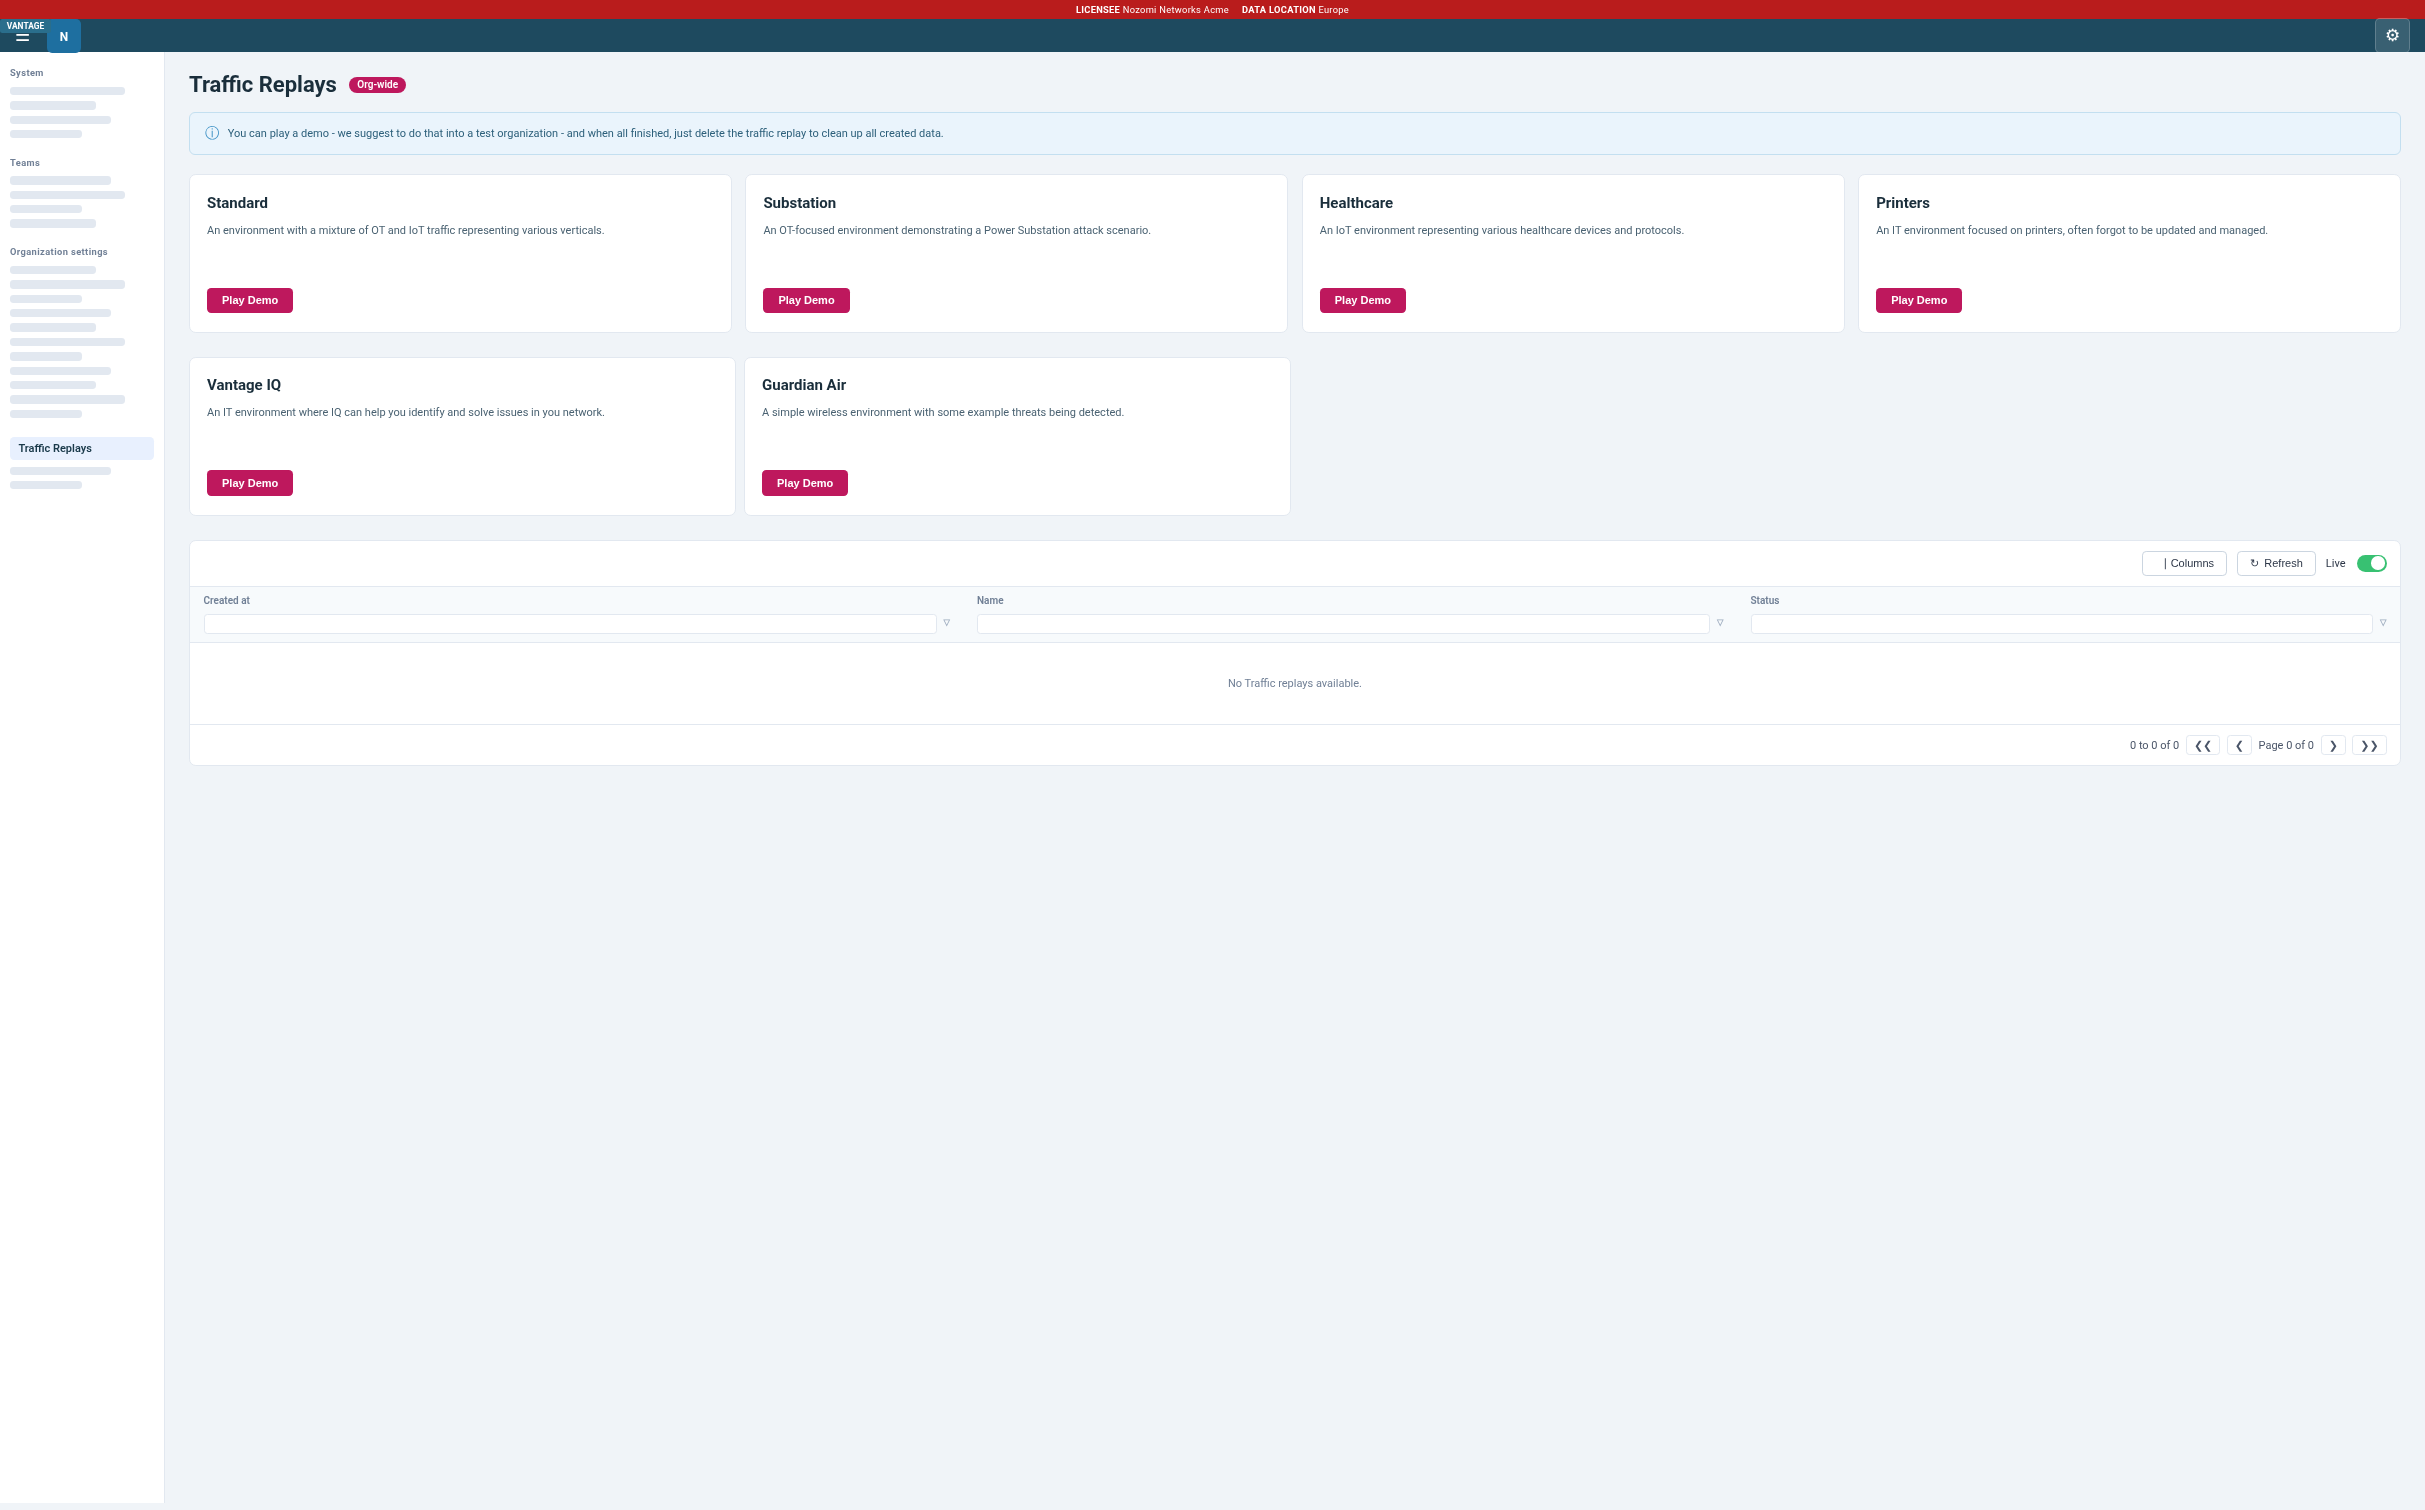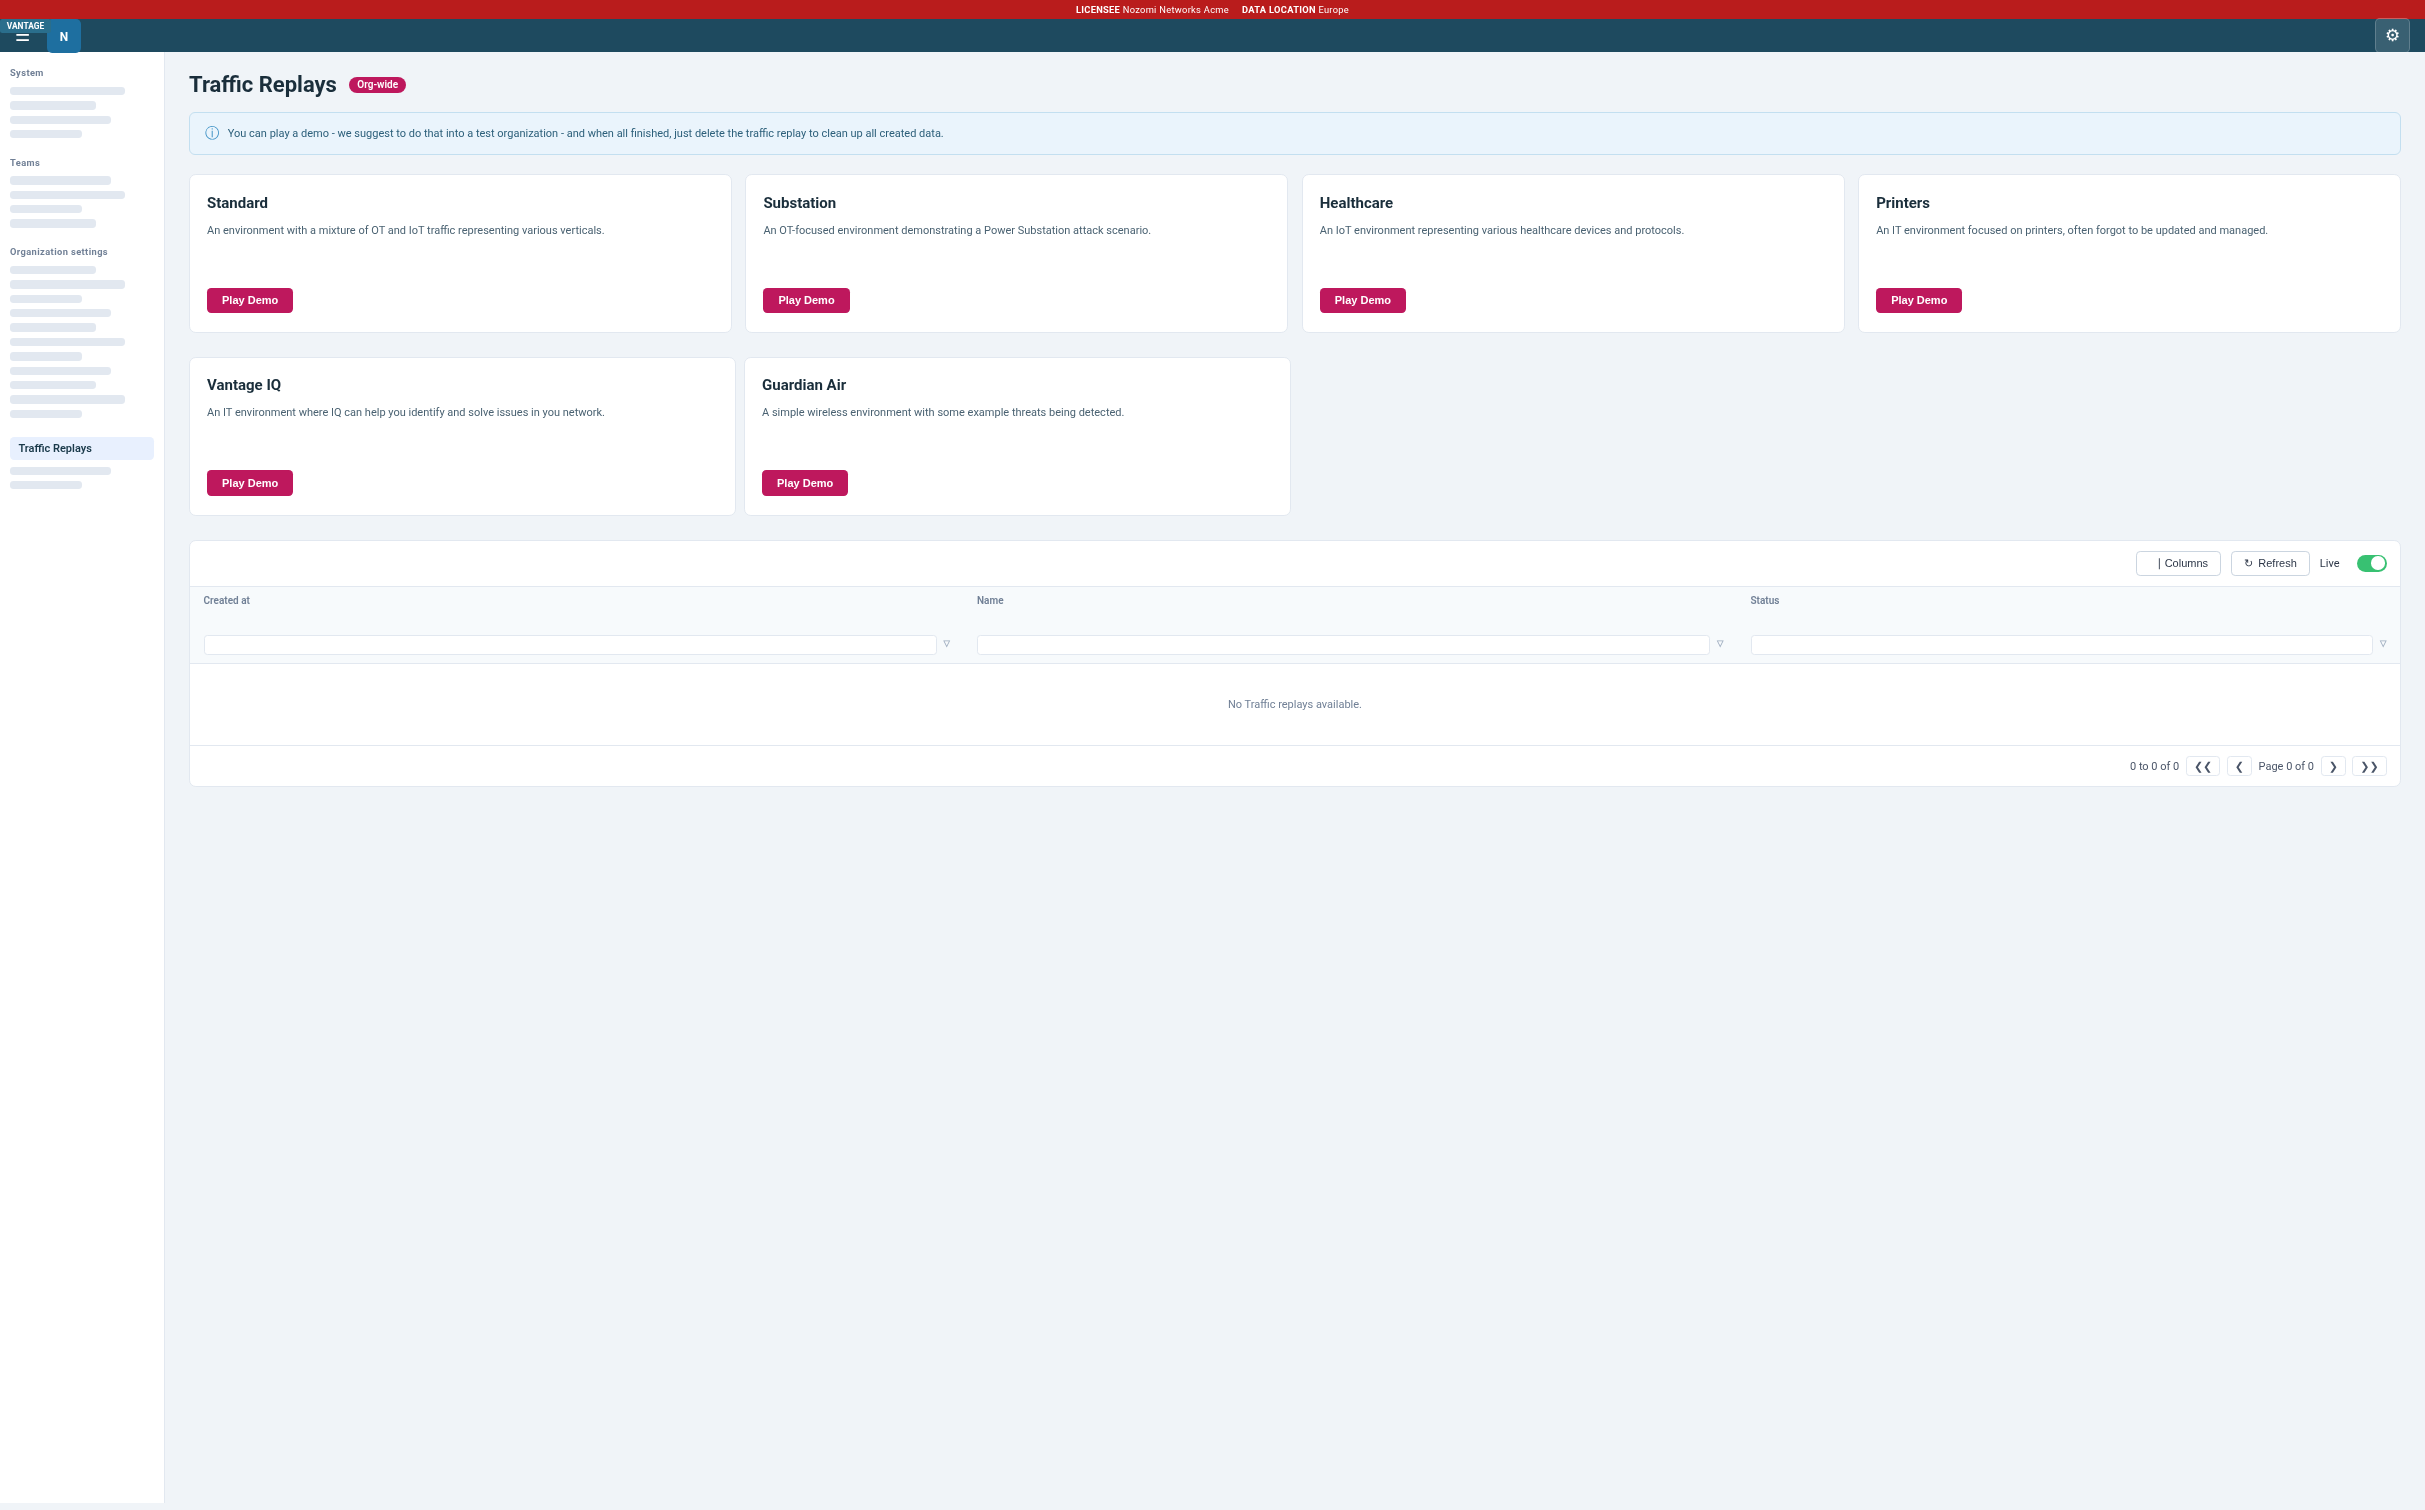--- a/index.html
+++ b/index.html
@@ -230,21 +230,21 @@
       border: 0.8px solid #cbd5e0;
       border-radius: 4.2px;
       padding: 5px 12px;
       font-size: 11px;
       cursor: pointer;
       color: #2d3748;
     }
     .live-toggle {
       display: flex;
       align-items: center;
-      gap: 17px;
+      gap: 11px;
       font-size: 11px;
       color: #2d3748;
     }
     .toggle-switch {
       width: 30px;
       height: 17px;
       background: #38c172;
       border-radius: 8.4px;
       position: relative;
       cursor: pointer;
@@ -285,21 +285,20 @@
       margin-top: 4.2px;
     }
     .filter-icon {
       font-size: 8.4px;
       color: #a0aec0;
       margin-left: 3.4px;
     }
     .th-content {
       display: flex;
       flex-direction: column;
-      gap: 21px;
     }
     .th-label {
       font-size: 10px;
       font-weight: 600;
       color: #718096;
       margin-bottom: 4.2px;
     }
     .th-filter-row {
       display: flex;
       align-items: center;

